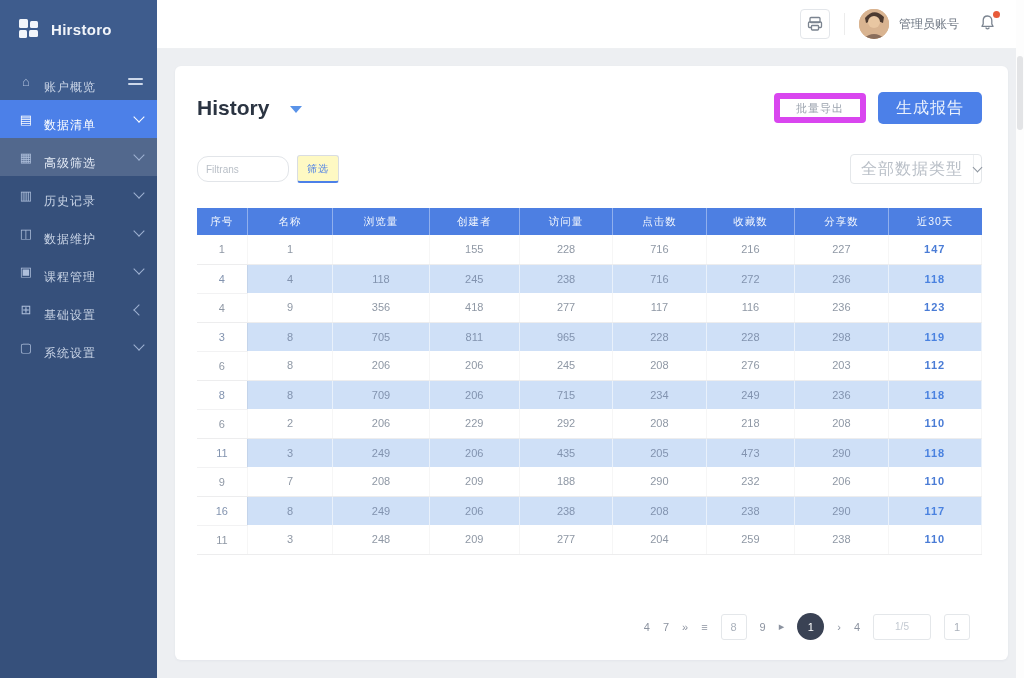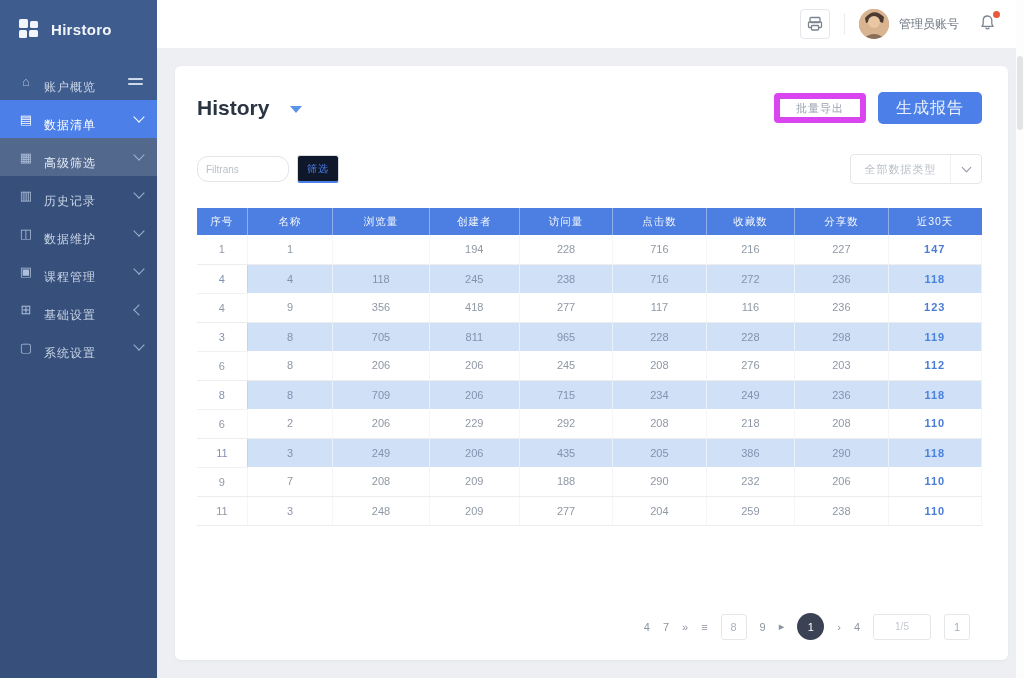--- a/index.html
+++ b/index.html
@@ -54,26 +54,26 @@
   .title-actions { display:flex; align-items:center; gap:12px; }
   .btn-outline { height:30px; padding:0 16px; background:#fff; border:6px solid #d946ef;
                  border-radius:4px; font-size:11px; color:#9aa2ad; letter-spacing:1px; cursor:pointer; }
   .btn-primary { height:32px; padding:0 18px; background:#4c80e8; border:none; border-radius:5px;
                  font-size:16px; color:#eaf1fd; letter-spacing:1px; cursor:pointer; }
 
   .filter-row { display:flex; align-items:center; margin-top:30px; }
   .search-input { width:92px; height:26px; border:1px solid #e2e5e9; border-radius:11px;
                   font-size:10px; padding:0 8px; color:#555; font-family:"Liberation Sans",sans-serif; }
   .search-input::placeholder { color:#b9bfc7; }
-  .filter-btn { height:28px; padding:0 9px; margin-left:8px; background:#0f172a; border:1px solid #d9dde2;
+  .filter-btn { height:28px; padding:0 9px; margin-left:8px; background:#fef9c3; border:1px solid #d9dde2;
                 border-bottom:2px solid #4c80e8; border-radius:3px; font-size:10px; color:#4c80e8;
                 letter-spacing:1px; cursor:pointer; }
   .sort-select { margin-left:auto; width:132px; height:30px; border:1px solid #e4e7ea; border-radius:4px;
                  display:flex; align-items:center; cursor:pointer; background:#fff; }
-  .sort-select .val { flex:1; font-size:11px; color:#b9bfc7; padding:0 10px; letter-spacing:1px; white-space:nowrap;text-align:center; }
+  .sort-select .val { flex:1; font-size:16px; color:#b9bfc7; padding:0 10px; letter-spacing:1px; white-space:nowrap;text-align:center; }
   .sort-select .sep { width:1px; height:100%; background:#eef0f2; }
   .sort-select .dd { width:30px; display:flex; justify-content:center; }
   .chev-grey { width:7px; height:7px; border-right:1.6px solid #8d959f; border-bottom:1.6px solid #8d959f;
                transform:rotate(45deg); margin-top:-3px; }
 
   
   .tbl-wrap { margin-top:24px; }
   table.data { width:100%; border-collapse:collapse; table-layout:fixed; }
   table.data th { background:#4d7fe2; color:#f2f6fd; font-size:10.5px; font-weight:normal;
                   height:27px; letter-spacing:1px; border-right:1px solid rgba(255,255,255,.38); }
@@ -251,21 +251,21 @@
                   <th>收藏数</th>
                   <th>分享数</th>
                   <th>近30天</th>
                 </tr>
               </thead>
             <tbody id="tbody">
                 <tr class="plain">
                   <td class="">1</td>
                   <td class="">1</td>
                   <td class=""></td>
-                  <td class="">194</td>
+                  <td class="">155</td>
                   <td class="">228</td>
                   <td class="">716</td>
                   <td class="">216</td>
                   <td class="">227</td>
                   <td class="linkcol">147</td>
                 </tr>
                 <tr class="striped">
                   <td class="">4</td>
                   <td class="">4</td>
                   <td class="">118</td>
@@ -331,34 +331,45 @@
                   <td class="">208</td>
                   <td class="linkcol">110</td>
                 </tr>
                 <tr class="striped">
                   <td class="">11</td>
                   <td class="">3</td>
                   <td class="">249</td>
                   <td class="">206</td>
                   <td class="">435</td>
                   <td class="">205</td>
-                  <td class="">386</td>
+                  <td class="">473</td>
                   <td class="">290</td>
                   <td class="linkcol">118</td>
                 </tr>
                 <tr class="plain">
                   <td class="">9</td>
                   <td class="">7</td>
                   <td class="">208</td>
                   <td class="">209</td>
                   <td class="">188</td>
                   <td class="">290</td>
                   <td class="">232</td>
                   <td class="">206</td>
                   <td class="linkcol">110</td>
+                </tr>
+                <tr class="striped">
+                  <td class="">16</td>
+                  <td class="">8</td>
+                  <td class="">249</td>
+                  <td class="">206</td>
+                  <td class="">238</td>
+                  <td class="">208</td>
+                  <td class="">238</td>
+                  <td class="">290</td>
+                  <td class="linkcol">117</td>
                 </tr>
                 <tr class="plain">
                   <td class="">11</td>
                   <td class="">3</td>
                   <td class="">248</td>
                   <td class="">209</td>
                   <td class="">277</td>
                   <td class="">204</td>
                   <td class="">259</td>
                   <td class="">238</td>

